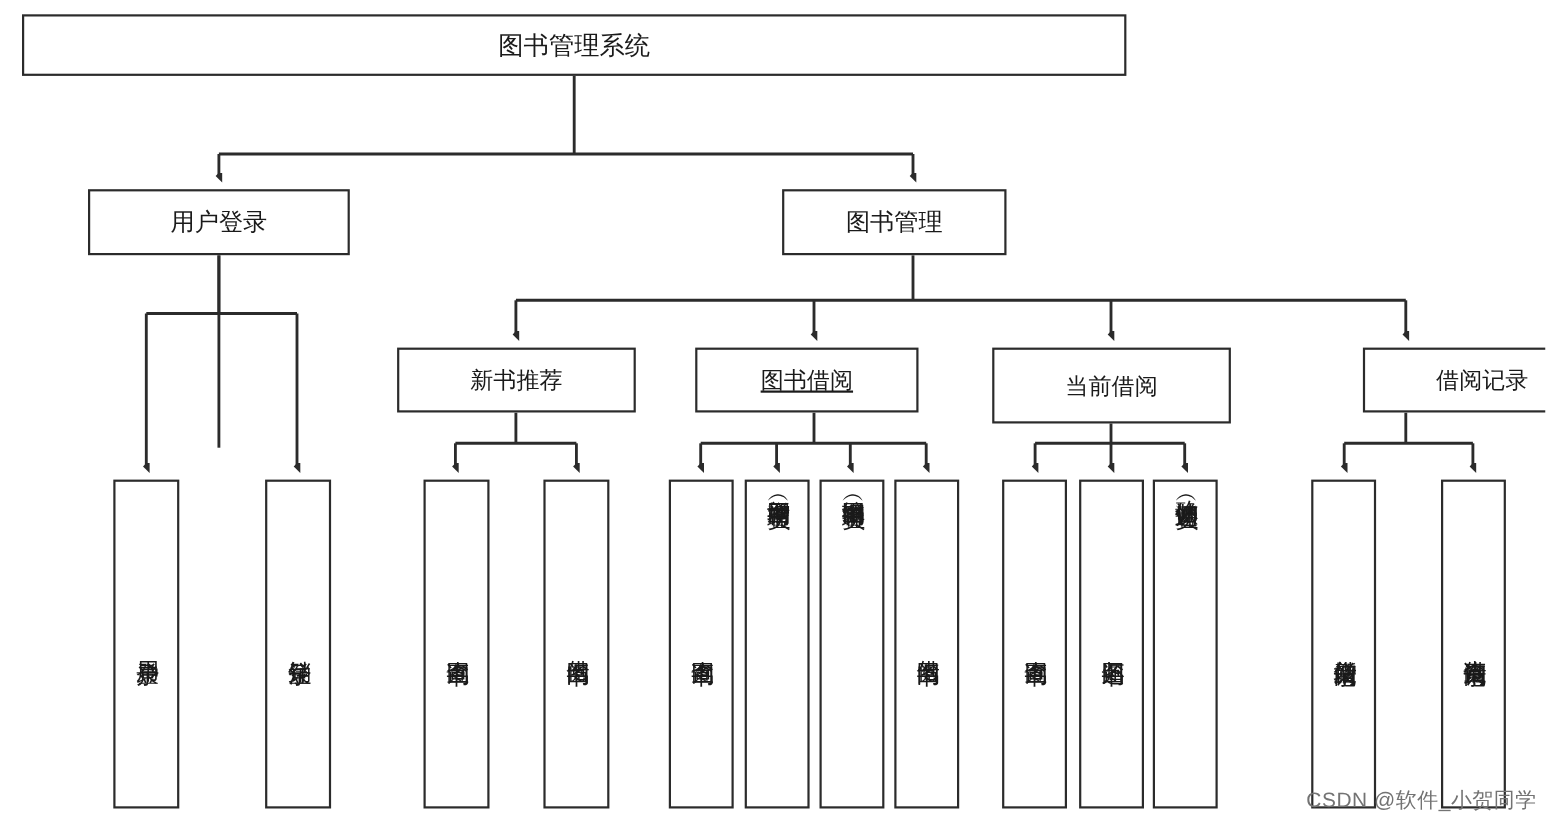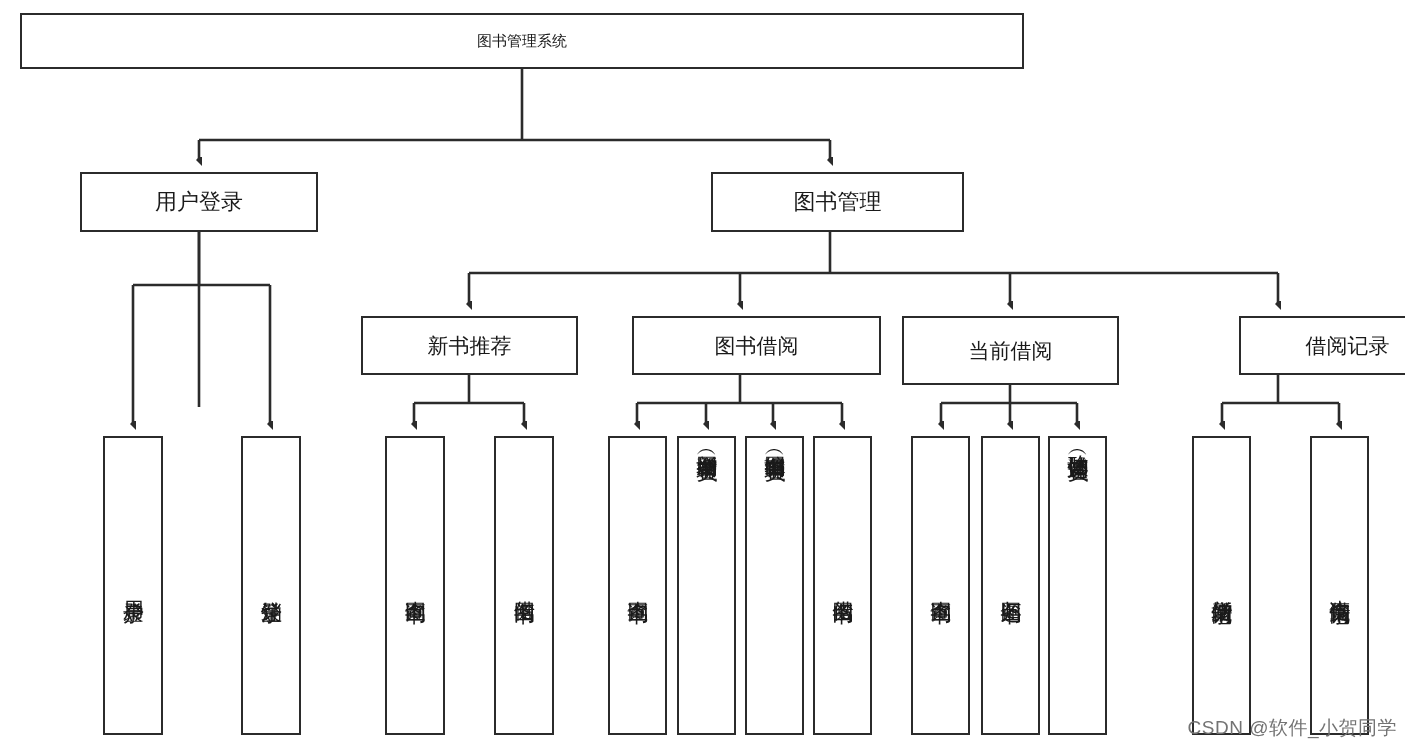--- a/index.html
+++ b/index.html
@@ -30,21 +30,21 @@
     position: absolute;
     box-sizing: border-box;
     background: #ffffff;
     border: 2px solid #2b2b2b;
     display: flex;
     align-items: center;
     justify-content: center;
     color: #1a1a1a;
   }
   .node.root {
-    font-size: 15px;
+    font-size: 23px;
   }
   .node.lvl1 {
     font-size: 22px;
   }
   .node.lvl2 {
     font-size: 21px;
   }
   .node.leaf {
     align-items: flex-start;
     justify-content: center;
@@ -149,29 +149,29 @@
   </svg>
 
   <div class="node root" style="left:20px; top:13px; width:1004px; height:56px;">
     <span>图书管理系统</span>
   </div>
 
   <div class="node lvl1" style="left:80px; top:172px; width:238px; height:60px;">
     <span>用户登录</span>
   </div>
 
-  <div class="node lvl1" style="left:711px; top:172px; width:253px; height:60px;">
+  <div class="node lvl1" style="left:711px; top:172px; width:204px; height:60px;">
     <span>图书管理</span>
   </div>
 
   <div class="node lvl2" style="left:361px; top:316px; width:217px; height:59px;">
     <span>新书推荐</span>
   </div>
 
-  <div class="node lvl2" style="left:632px; top:316px; width:249px; height:59px;">
+  <div class="node lvl2" style="left:632px; top:316px; width:203px; height:59px;text-decoration:underline;">
     <span>图书借阅</span>
   </div>
 
   <div class="node lvl2" style="left:902px; top:316px; width:217px; height:69px;">
     <span>当前借阅</span>
   </div>
 
   <div class="node lvl2" style="left:1239px; top:316px; width:217px; height:59px;">
     <span>借阅记录</span>
   </div>

